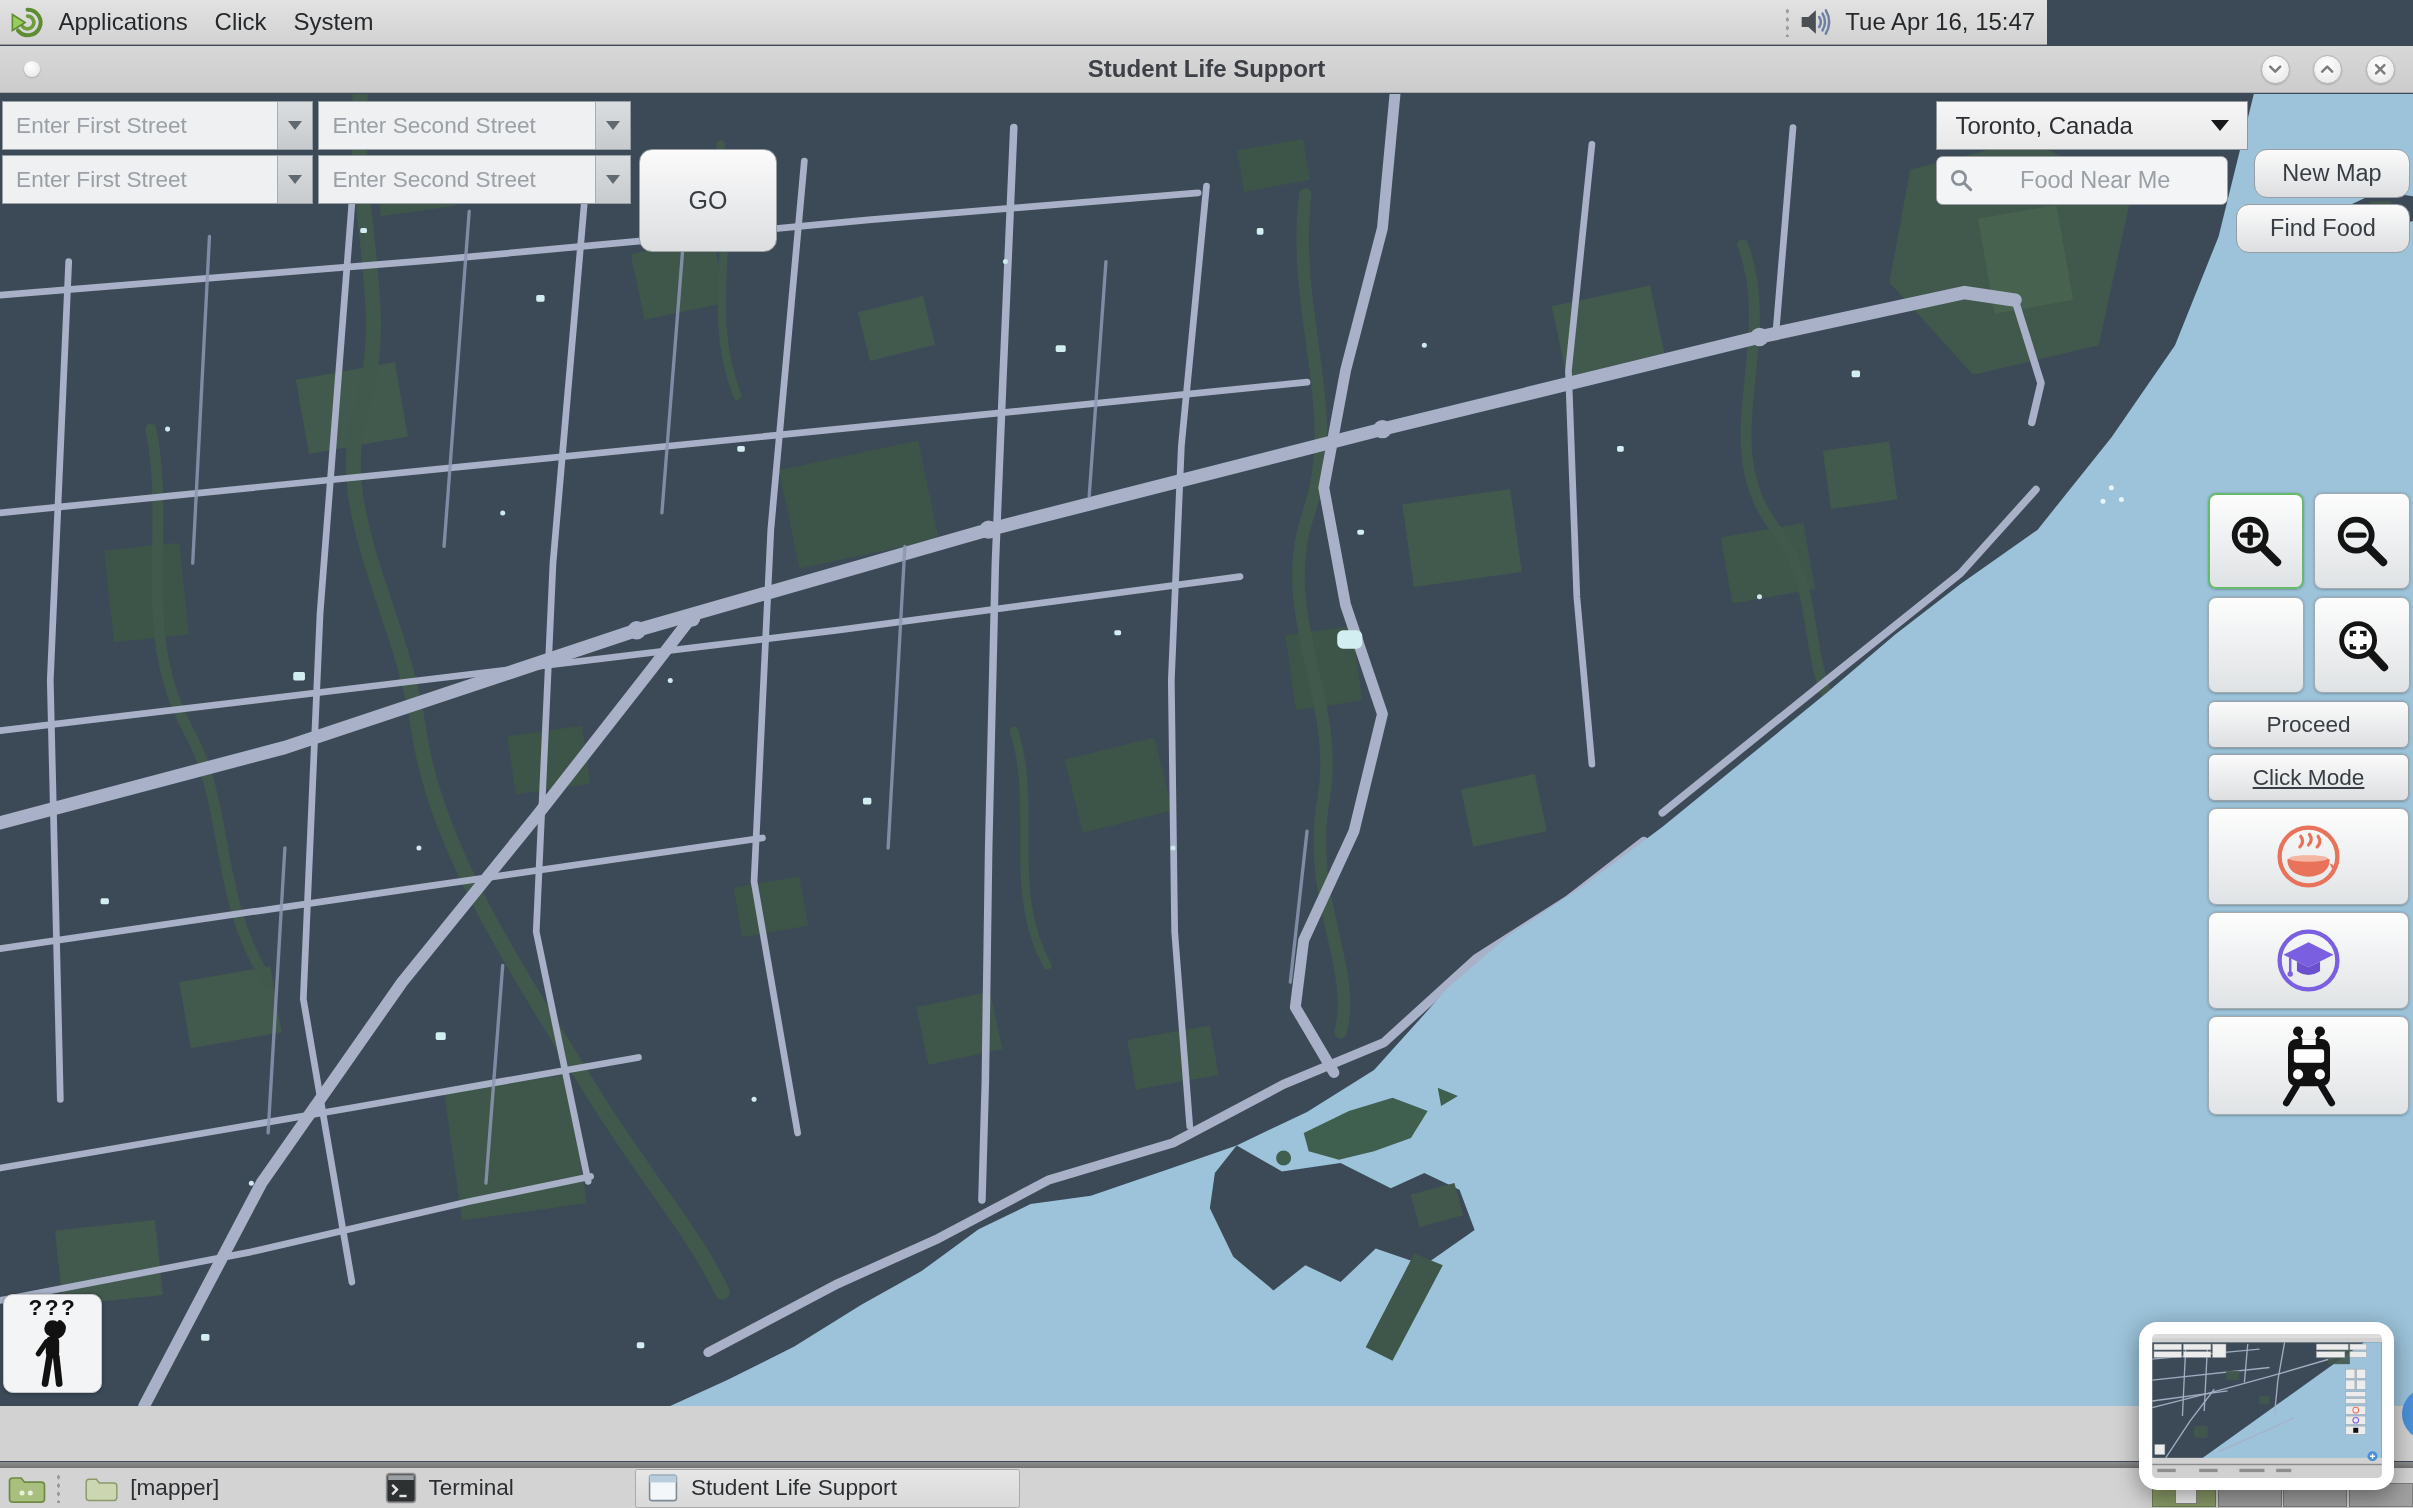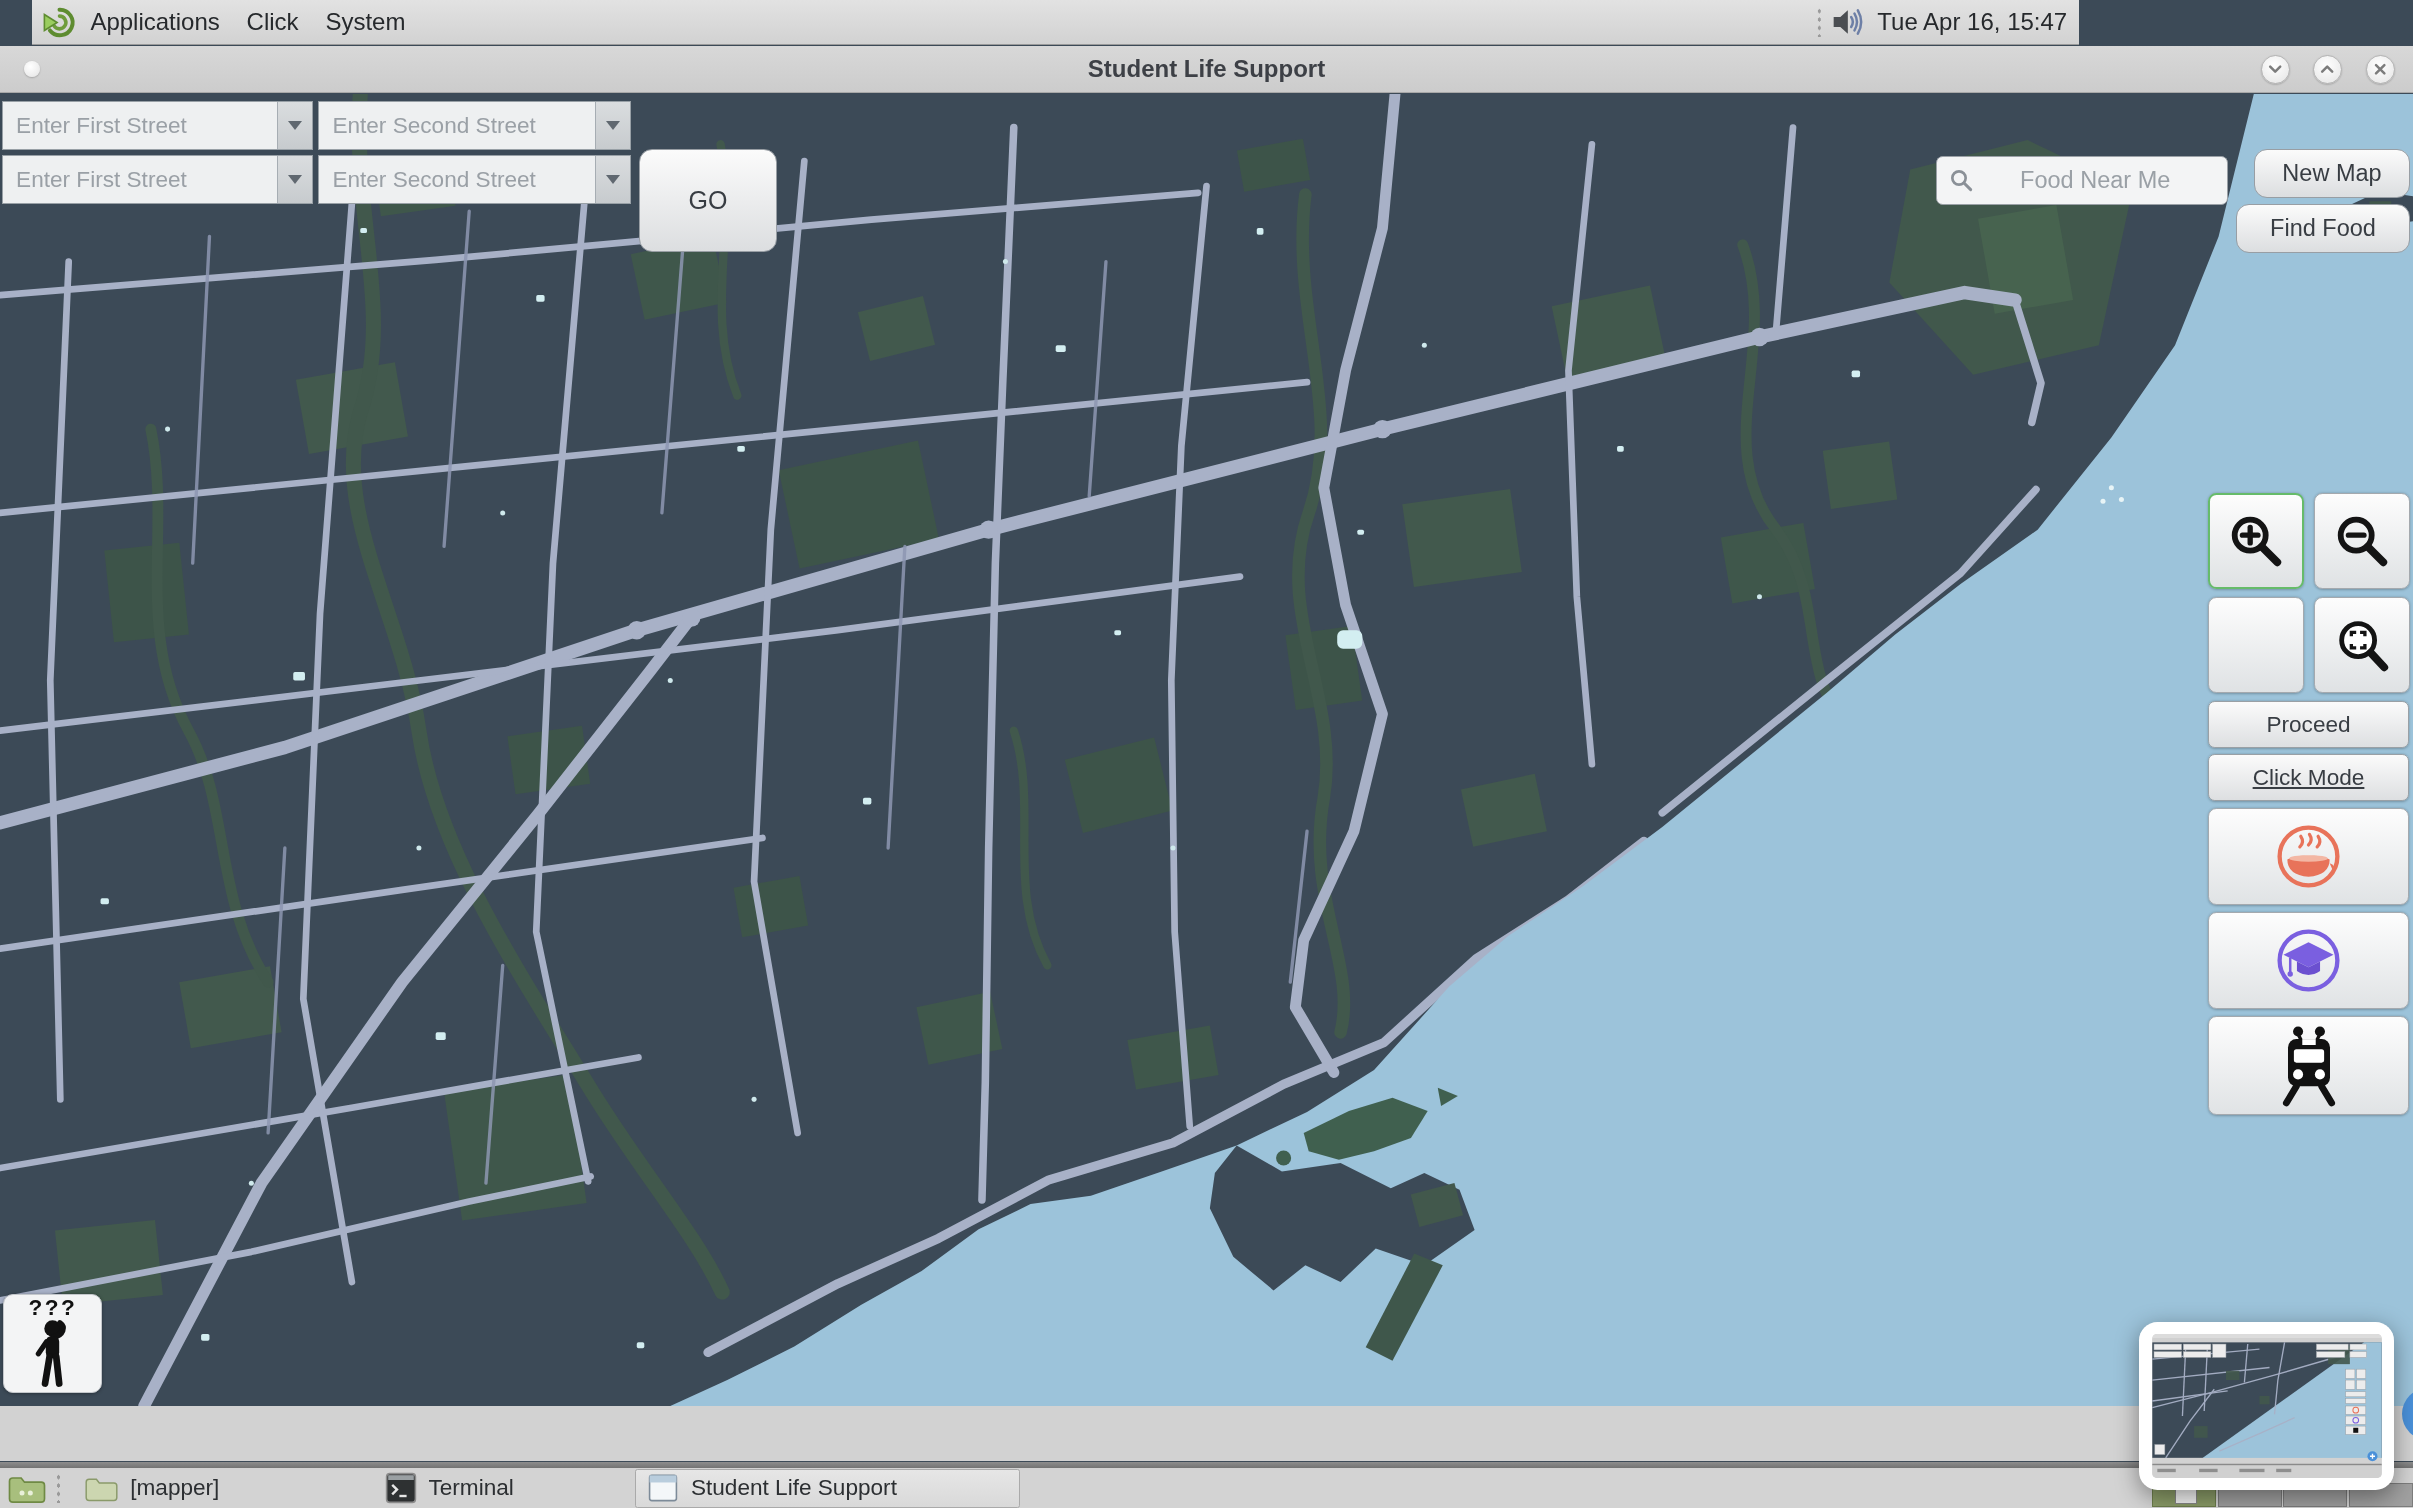--- a/index.html
+++ b/index.html
@@ -6,21 +6,21 @@
   #screen{
     position:relative;width:2413px;height:1508px;overflow:hidden;
     font-family:"Liberation Sans",sans-serif;background:#3c4a57;
     -webkit-font-smoothing:antialiased;
   }
   
   #menubar{
     position:absolute;left:0;top:0;width:2047px;height:44px;
     background:linear-gradient(180deg,#e2e2e2,#d2d2d2);
     border-bottom:1.7px solid #9a9a9a;
-    display:flex;align-items:center;color:#26292c;font-size:24px;margin-left:32px;
+    display:flex;align-items:center;color:#26292c;font-size:24px;
   }
   .menu-item{padding:0 13.4px;height:100%;display:flex;align-items:center;cursor:default;}
   #menubar-right{margin-left:auto;display:flex;align-items:center;gap:10px;padding-right:8.4px;}
   .handle-dots{width:6.7px;height:30px;
     background-image:radial-gradient(#9a9a9a 1.5px, transparent 1.7px);
     background-size:6.7px 8.4px;}
   #clock{font-size:24px;color:#26292c;padding-right:3.4px;}
   
   #titlebar{
     position:absolute;left:0;top:46px;width:2413px;height:46px;
@@ -301,20 +301,24 @@
       </span>
   </div>
   <div class="combo" style="left:318px;top:155px;width:313px;">
     <input placeholder="Enter Second Street" style="">
     <span class="combo-arrow">
         <span class="tri-down-sm"></span>
       </span>
   </div>
   <button class="btn" style="left:639px;top:101px;width:138px;height:103px;font-size:25px;">GO</button>
 
+  <div id="city-combo">
+    <span class="val">Toronto, Canada</span>
+    <span class="tri-down-blk"></span>
+  </div>
   <button class="btn" style="left:2254px;top:101px;width:156px;height:49px;">New Map</button>
   <div id="food-search">
     <span style="display:flex;margin:0 8.4px 0 11.7px;">
       <svg width="25" height="25" viewBox="0 0 30 30">
         <circle cx="12" cy="12" r="8" fill="none" stroke="#8a9097" stroke-width="3.2"></circle>
         <line x1="18" y1="18" x2="26" y2="26" stroke="#8a9097" stroke-width="3.6" stroke-linecap="round"></line>
         </svg>
     </span>
     <input placeholder="Food Near Me" style="">
   </div>

